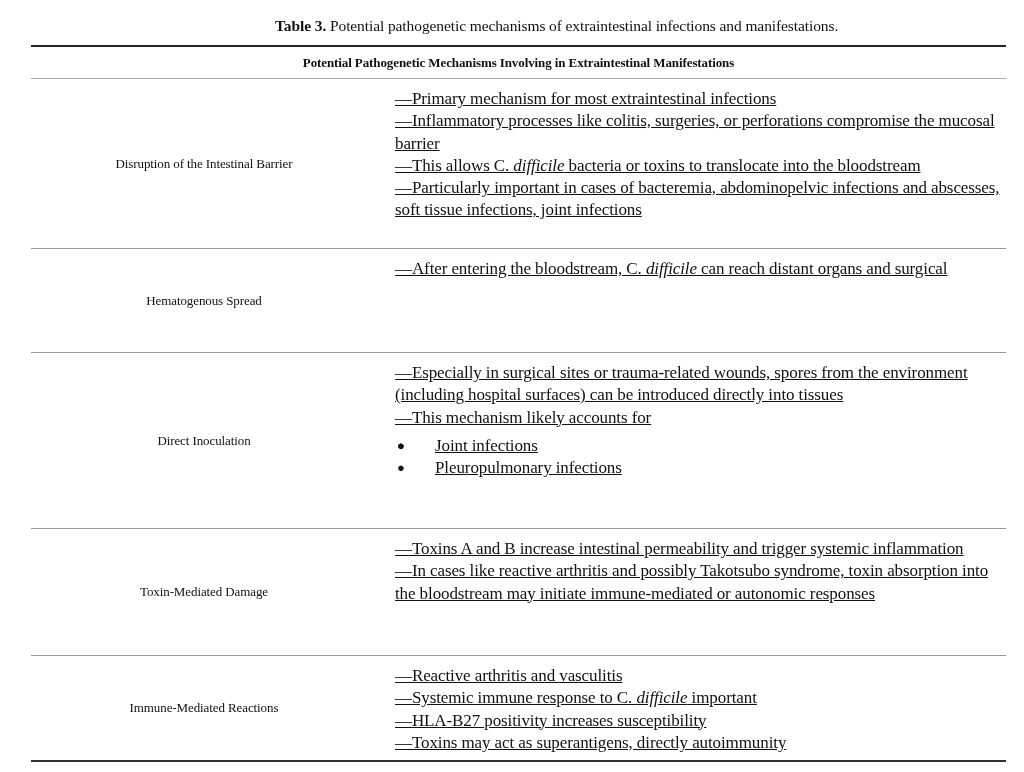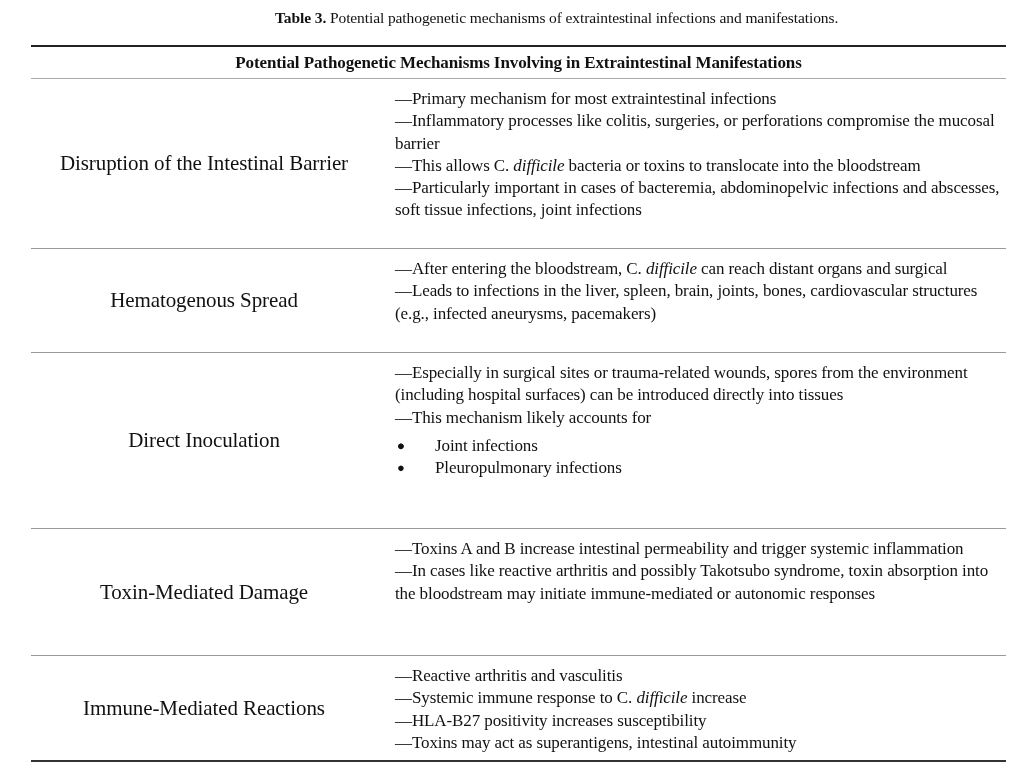--- a/index.html
+++ b/index.html
@@ -10,21 +10,21 @@
   body {
     width: 1024px;
     height: 772px;
     position: relative;
     overflow: hidden;
     font-family: "Liberation Serif", "DejaVu Serif", serif;
     color: #111111;
   }
   .caption {
     position: absolute;
-    top: 8px;
+    top: 16px;
     left: 275px;
     font-size: 15.5px;
     line-height: 20px;
     white-space: nowrap;
     letter-spacing: -0.1px;
   }
   .caption .cap-label { font-weight: bold; }
   .table {
     position: absolute;
     left: 31px;
@@ -33,45 +33,46 @@
     border-top: 2px solid #222222;
     border-bottom: 2px solid #333333;
   }
   .thead {
     height: 31px;
     border-bottom: 1.5px solid #aaaaaa;
     display: flex;
     align-items: center;
     justify-content: center;
     font-weight: bold;
-    font-size: 17px;
+    font-size: 13px;
     letter-spacing: -0.1px;
   }
   .row {
     display: flex;
     border-bottom: 1.5px solid #9a9a9a;
     box-sizing: border-box;
   }
   .row:last-child { border-bottom: none; }
   .row .label {
     width: 346px;
     flex: 0 0 346px;
     display: flex;
     align-items: center;
     justify-content: center;
     text-align: center;
-    font-size: 21px;
+    font-size: 13px;
     letter-spacing: -0.1px;
   }
   .row .desc {
     flex: 1 1 auto;
     padding: 9px 0 9px 18px;
     font-size: 17px;
     line-height: 22.3px;
     letter-spacing: -0.1px;
+    text-decoration: underline;
   }
   .line { display: block; }
   .line .it { font-style: italic; }
   .bullets {
     list-style: none;
     margin: 6px 0 0 0;
     padding: 0;
   }
   .bullets li {
     position: relative;
@@ -107,21 +108,20 @@
       <span class="line"><span>—Inflammatory processes like colitis, surgeries, or perforations compromise the mucosal barrier</span></span>
       <span class="line"><span>—This allows C. </span><span class="it">difficile</span><span> bacteria or toxins to translocate into the bloodstream</span></span>
       <span class="line"><span>—Particularly important in cases of bacteremia, abdominopelvic infections and abscesses, soft tissue infections, joint infections</span></span>
     </div>
   </div>
 
   <div class="row r2">
     <div class="label">Hematogenous Spread</div>
     <div class="desc">
       <span class="line"><span>—After entering the bloodstream, C. </span><span class="it">difficile</span><span> can reach distant organs and surgical</span></span>
-      <span class="line"><span>—Leads to infections in the liver, spleen, brain, joints, bones, cardiovascular structures (e.g., infected aneurysms, pacemakers)</span></span>
     </div>
   </div>
 
   <div class="row r3">
     <div class="label">Direct Inoculation</div>
     <div class="desc">
       <span class="line"><span>—Especially in surgical sites or trauma-related wounds, spores from the environment (including hospital surfaces) can be introduced directly into tissues</span></span>
       <span class="line"><span>—This mechanism likely accounts for</span></span>
       <ul class="bullets">
         <li><span class="dot">●</span></li>
@@ -136,18 +136,18 @@
     <div class="desc">
       <span class="line"><span>—Toxins A and B increase intestinal permeability and trigger systemic inflammation</span></span>
       <span class="line"><span>—In cases like reactive arthritis and possibly Takotsubo syndrome, toxin absorption into the bloodstream may initiate immune-mediated or autonomic responses</span></span>
     </div>
   </div>
 
   <div class="row r5">
     <div class="label">Immune-Mediated Reactions</div>
     <div class="desc">
       <span class="line"><span>—Reactive arthritis and vasculitis</span></span>
-      <span class="line"><span>—Systemic immune response to C. </span><span class="it">difficile</span><span> increase</span></span>
+      <span class="line"><span>—Systemic immune response to C. </span><span class="it">difficile</span><span> important</span></span>
       <span class="line"><span>—HLA-B27 positivity increases susceptibility</span></span>
-      <span class="line"><span>—Toxins may act as superantigens, intestinal autoimmunity</span></span>
+      <span class="line"><span>—Toxins may act as superantigens, directly autoimmunity</span></span>
     </div>
   </div>
 </div>
 
 </body></html>

